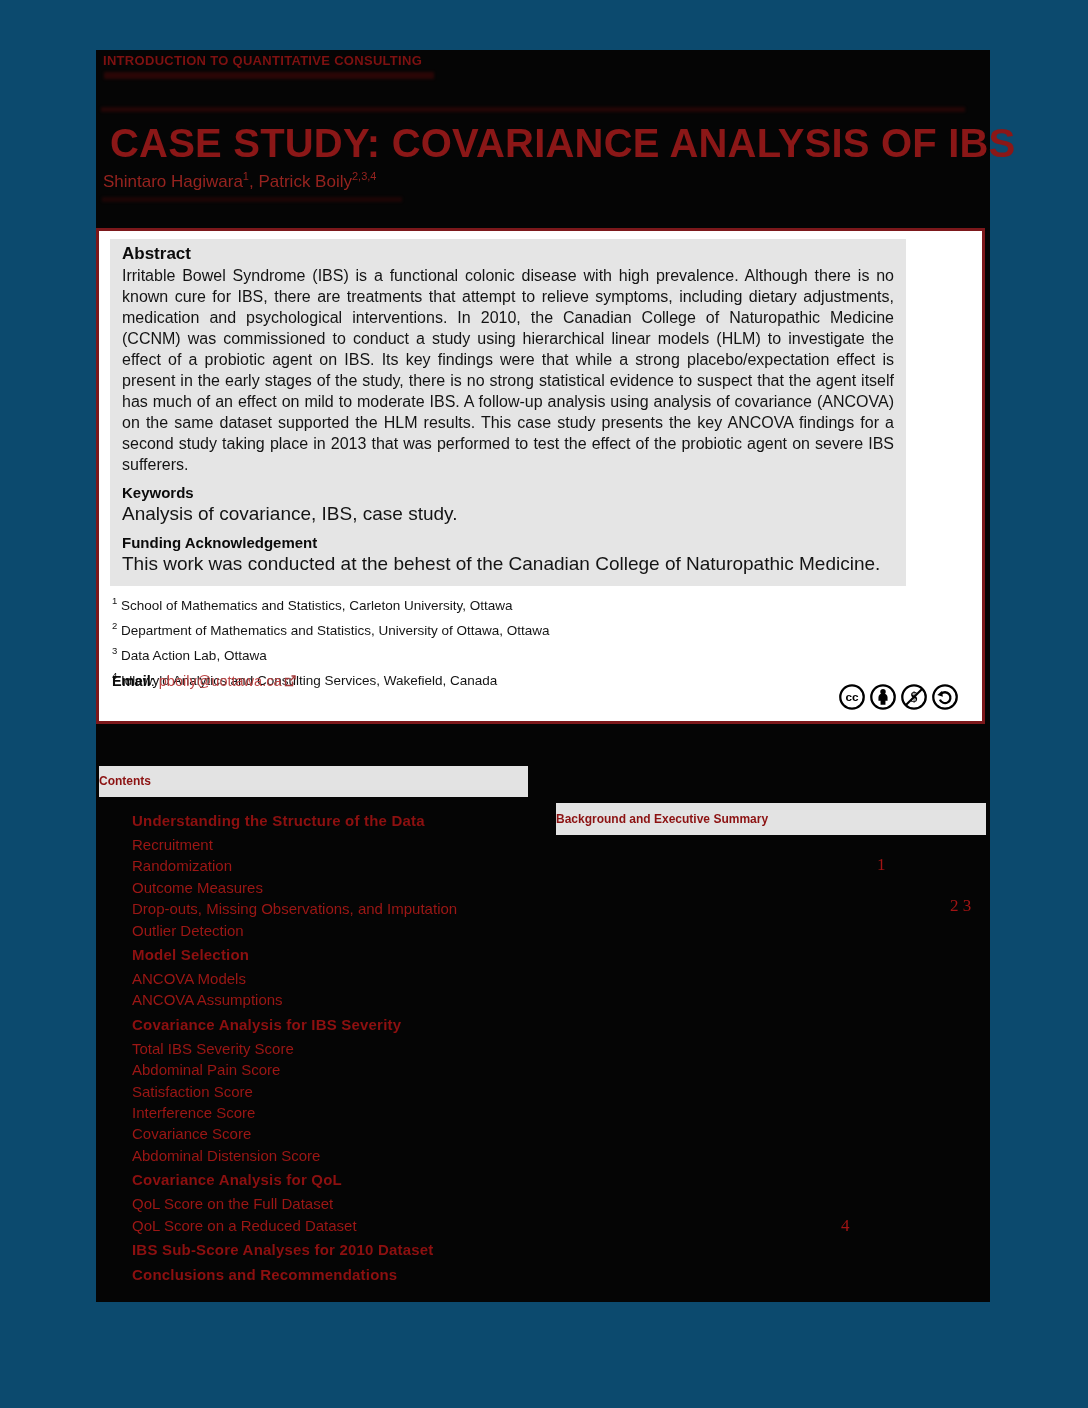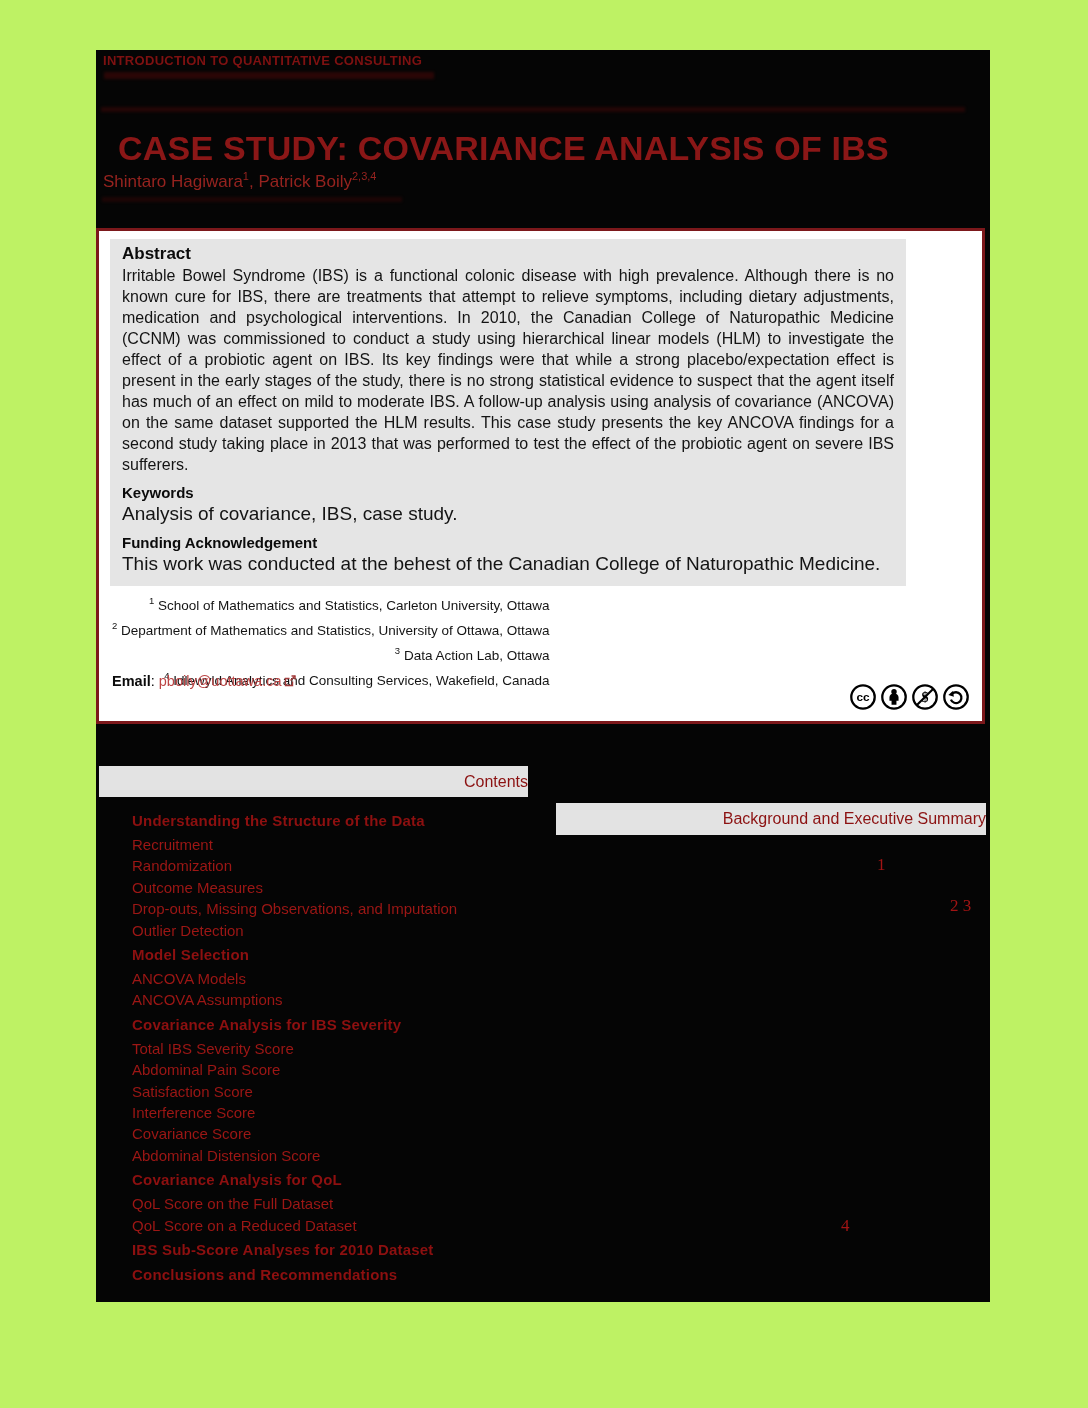--- a/index.html
+++ b/index.html
@@ -1,38 +1,38 @@
 <!DOCTYPE html>
 <html><head>
 <meta charset="utf-8">
 <style>
   html, body { margin: 0; padding: 0; background: #ffffff; }
   body {
     width: 1088px; height: 1408px; position: relative; overflow: hidden;
     font-family: "Liberation Sans", sans-serif;
   }
-  .page { position: absolute; inset: 0; background: #bef264; }
+  .page { position: absolute; inset: 0; background: #0c4a6e; }
 
   
   .cover-panel {
     position: absolute; left: 96px; top: 50px; width: 894px; height: 1252px;
     background: #050505;
   }
   .series-title {
     position: absolute; left: 7px; top: 3px;
     font-size: 13px; font-weight: bold; letter-spacing: 0.3px;
     color: #7e1111;
   }
   .ink-smear { position: absolute; background: #4a0808; opacity: 0.55; filter: blur(1.5px); }
   .smear-a { left: 8px; top: 22px; width: 330px; height: 7px; }
   .smear-b { left: 5px; top: 57px; width: 864px; height: 5px; opacity: 0.45; }
   .smear-c { left: 6px; top: 147px; width: 300px; height: 5px; opacity: 0.35; }
   .paper-title {
-    position: absolute; left: 6px; top: 63px; margin: 16px;
-    font-size: 34px; font-weight: bold; letter-spacing: 0.2px;
+    position: absolute; left: 6px; top: 63px; margin: 8px;
+    font-size: 40px; font-weight: bold; letter-spacing: 0.2px;
     color: #8b1717; white-space: nowrap;
   }
   .authors-line {
     position: absolute; left: 7px; top: 120px;
     font-size: 17px; color: #96231f; white-space: nowrap;
   }
   .authors-line sup { font-size: 11px; }
 
   
   .front-matter-card {
@@ -47,35 +47,35 @@
   .abstract-text {
     margin: 1px 0 0 0; font-size: 16px; line-height: 21px; color: #141414;
     text-align: justify;
   }
   .kw-heading, .funding-heading {
     margin-top: 9px; font-size: 15px; font-weight: bold; color: #0b0b0b;
   }
   .kw-text, .funding-text { margin: 2px 0 0 0; font-size: 19px; color: #141414; }
 
   .affiliations { position: absolute; left: 13px; top: 360px; }
-  .affiliation-item { font-size: 13.5px; color: #141414; line-height: 20.5px; text-align: right; }
+  .affiliation-item { font-size: 13.5px; color: #141414; line-height: 20.5px; }
   .affiliation-item sup { font-size: 9.5px; }
 
   .email-row { position: absolute; left: 13px; top: 442px; font-size: 14.5px; color: #0b0b0b; }
   .email-label { font-weight: bold; }
   .email-link { color: #bc4545; text-decoration: none; cursor: pointer; }
   .external-link-icon { display: inline-block; vertical-align: -1px; margin-left: 3px; }
 
-  .cc-row { position: absolute; right: 12px; top: 452px; display: flex; gap: 3px; }
+  .cc-row { position: absolute; right: 23px; top: 452px; display: flex; gap: 3px; }
   .cc-badge { width: 28px; height: 28px; display: block; cursor: pointer; }
 
   
   .header-bar {
     position: absolute; background: #e3e3e3; color: #8c1212;
-    font-weight: normal; font-size: 16px; text-align: right;
+    font-weight: bold; font-size: 12px; text-align: left;
   }
   .contents-header { left: 3px; top: 716px; width: 429px; height: 31px; line-height: 31px; }
   .background-header { left: 460px; top: 753px; width: 430px; height: 32px; line-height: 32px; }
 
   
   .toc { position: absolute; left: 36px; top: 757px; width: 440px; margin: 0; padding: 0; list-style: none; }
   .toc-li { cursor: pointer; white-space: nowrap; }
   .toc-li.sec {
     font-size: 15px; font-weight: bold; color: #8d1010;
     line-height: 22px; margin-top: 3px; margin-bottom: 2px; letter-spacing: 0.2px;

